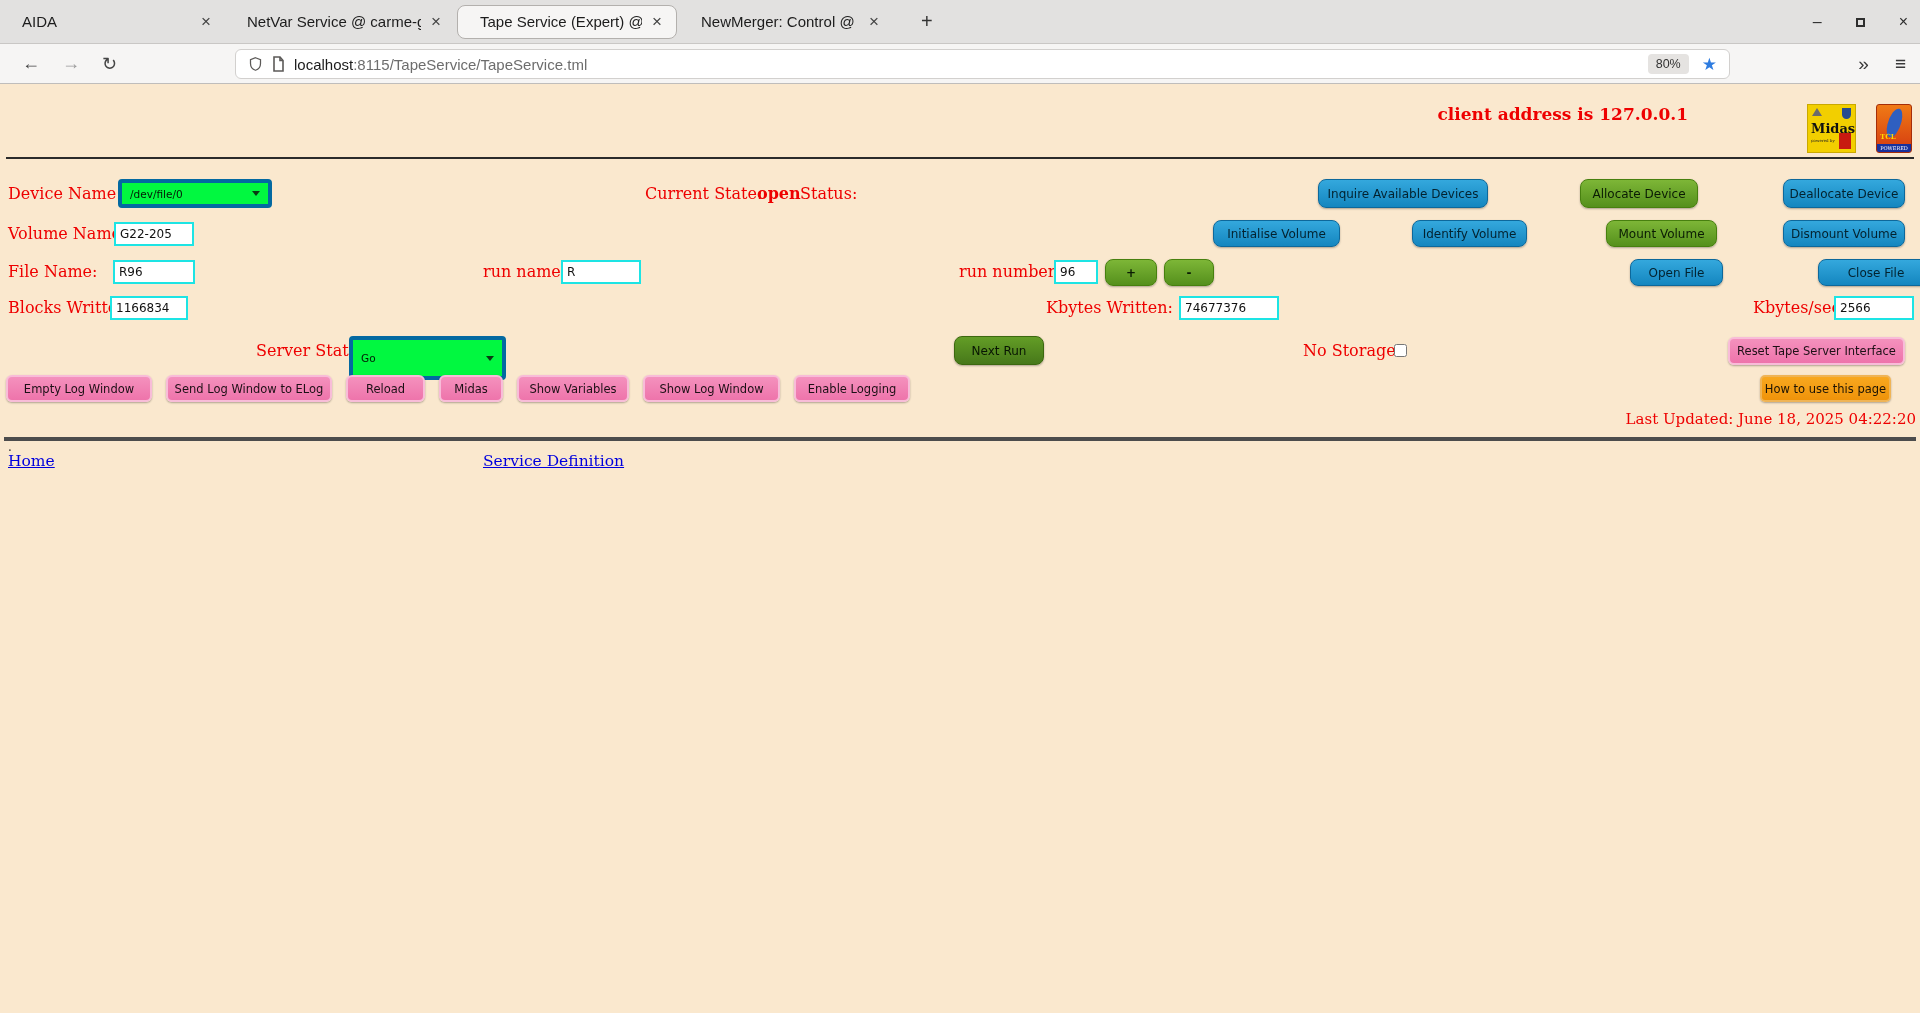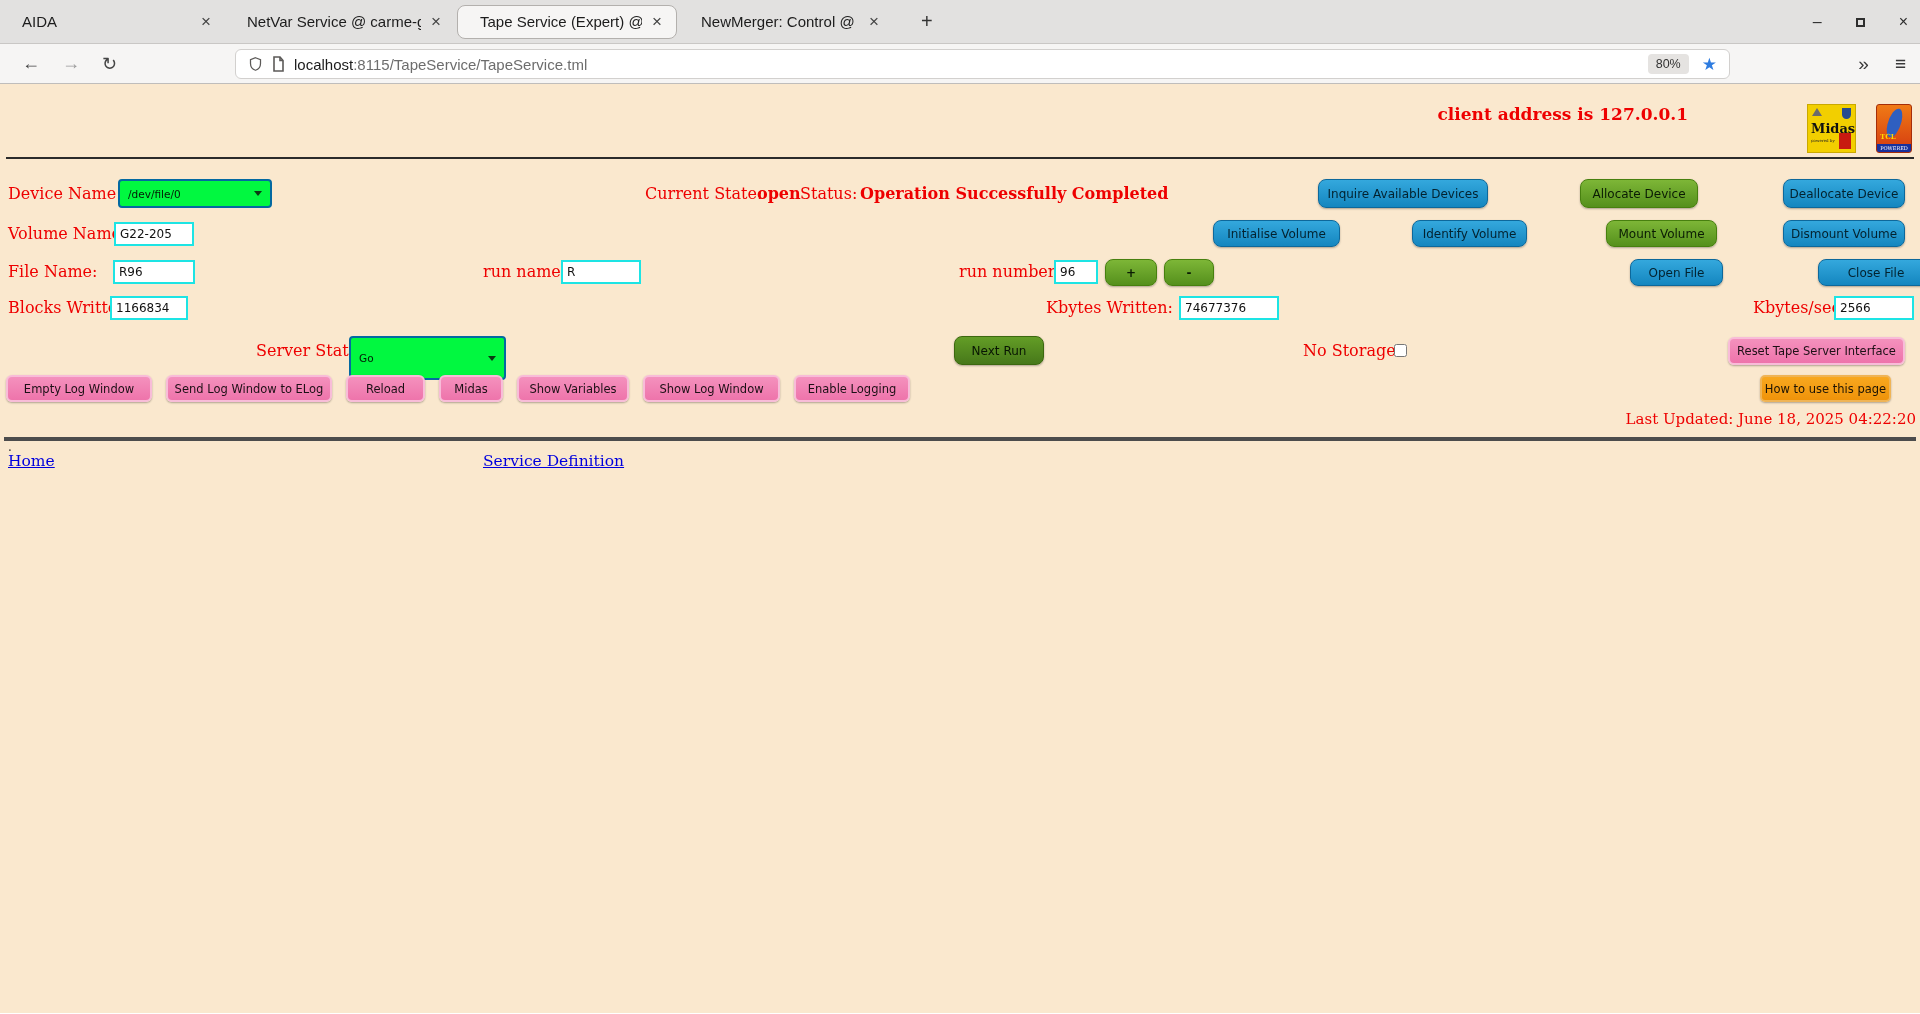--- a/index.html
+++ b/index.html
@@ -50,21 +50,21 @@
   .row { position:absolute; left:0; right:0; }
   .r1 { top:94px;  height:32px; } .r1 .redlbl { line-height:32px; }
   .r2 { top:136px; height:28px; } .r2 .redlbl { line-height:28px; }
   .r3 { top:174px; height:28px; } .r3 .redlbl { line-height:28px; }
   .r4 { top:211px; height:26px; } .r4 .redlbl { line-height:26px; }
   .r5 { top:251px; height:32px; } .r5 .redlbl { line-height:32px; }
   .r6 { top:291px; height:27px; }
 
   .tinput { height:24px; background:#fff; border:2px solid #1de4e4; color:#111;
     font-family:"DejaVu Sans", sans-serif; font-size:12px; padding:0 4px; }
-  .gselect { background:#01f840; border:2px solid #0369a1; border-radius:4px;
+  .gselect { background:#01f840; border:4px solid #0369a1; border-radius:4px;
     display:flex; align-items:center; padding:0 8px; color:#041b04;
     font-family:"DejaVu Sans", sans-serif; font-size:10.5px; }
   .gselect .caret { margin-left:auto; width:0; height:0; border-left:4px solid transparent;
     border-right:4px solid transparent; border-top:5px solid #0a3a12; }
 
   .btn { display:flex; align-items:center; justify-content:center; white-space:nowrap;
     font-family:"DejaVu Sans", sans-serif; font-size:12px; color:#03222f;
     border-radius:8px; box-shadow:0 1px 2px rgba(0,0,0,.3); }
   .blue  { background:linear-gradient(#34a8dd,#1486bf); border:1px solid #0d689b; }
   .green { background:linear-gradient(#7db637,#55901c); border:1px solid #47800f; color:#0b1c04; }
@@ -179,21 +179,20 @@
 
   <div class="row r1">
     <span class="abs redlbl" style="left:8px">Device Name:</span>
     <div class="abs gselect" style="left:118px; top:1px; width:154px; height:29px">
       <span>/dev/file/0</span>
       <span class="caret"></span>
     </div>
     <span class="abs redlbl" style="left:645px">Current State:</span>
     <span class="abs redlbl redbold" style="left:757px">open</span>
     <span class="abs redlbl" style="left:800px">Status:</span>
-    <span class="abs redlbl redbold" style="left:860px">Operation Successfully Completed</span>
     <div class="abs btn blue" style="left:1318px; top:1px; width:170px; height:29px">Inquire Available Devices</div>
     <div class="abs btn green" style="left:1580px; top:1px; width:118px; height:29px">Allocate Device</div>
     <div class="abs btn blue" style="left:1783px; top:1px; width:122px; height:29px">Deallocate Device</div>
   </div>
 
   <div class="row r2">
     <span class="abs redlbl" style="left:8px">Volume Name:</span>
     <input class="abs tinput" style="left: 114px; top: 2px; width: 80px;" value="G22-205">
     <div class="abs btn blue" style="left:1213px; width:127px; height:27px">Initialise Volume</div>
     <div class="abs btn blue" style="left:1412px; width:115px; height:27px">Identify Volume</div>

